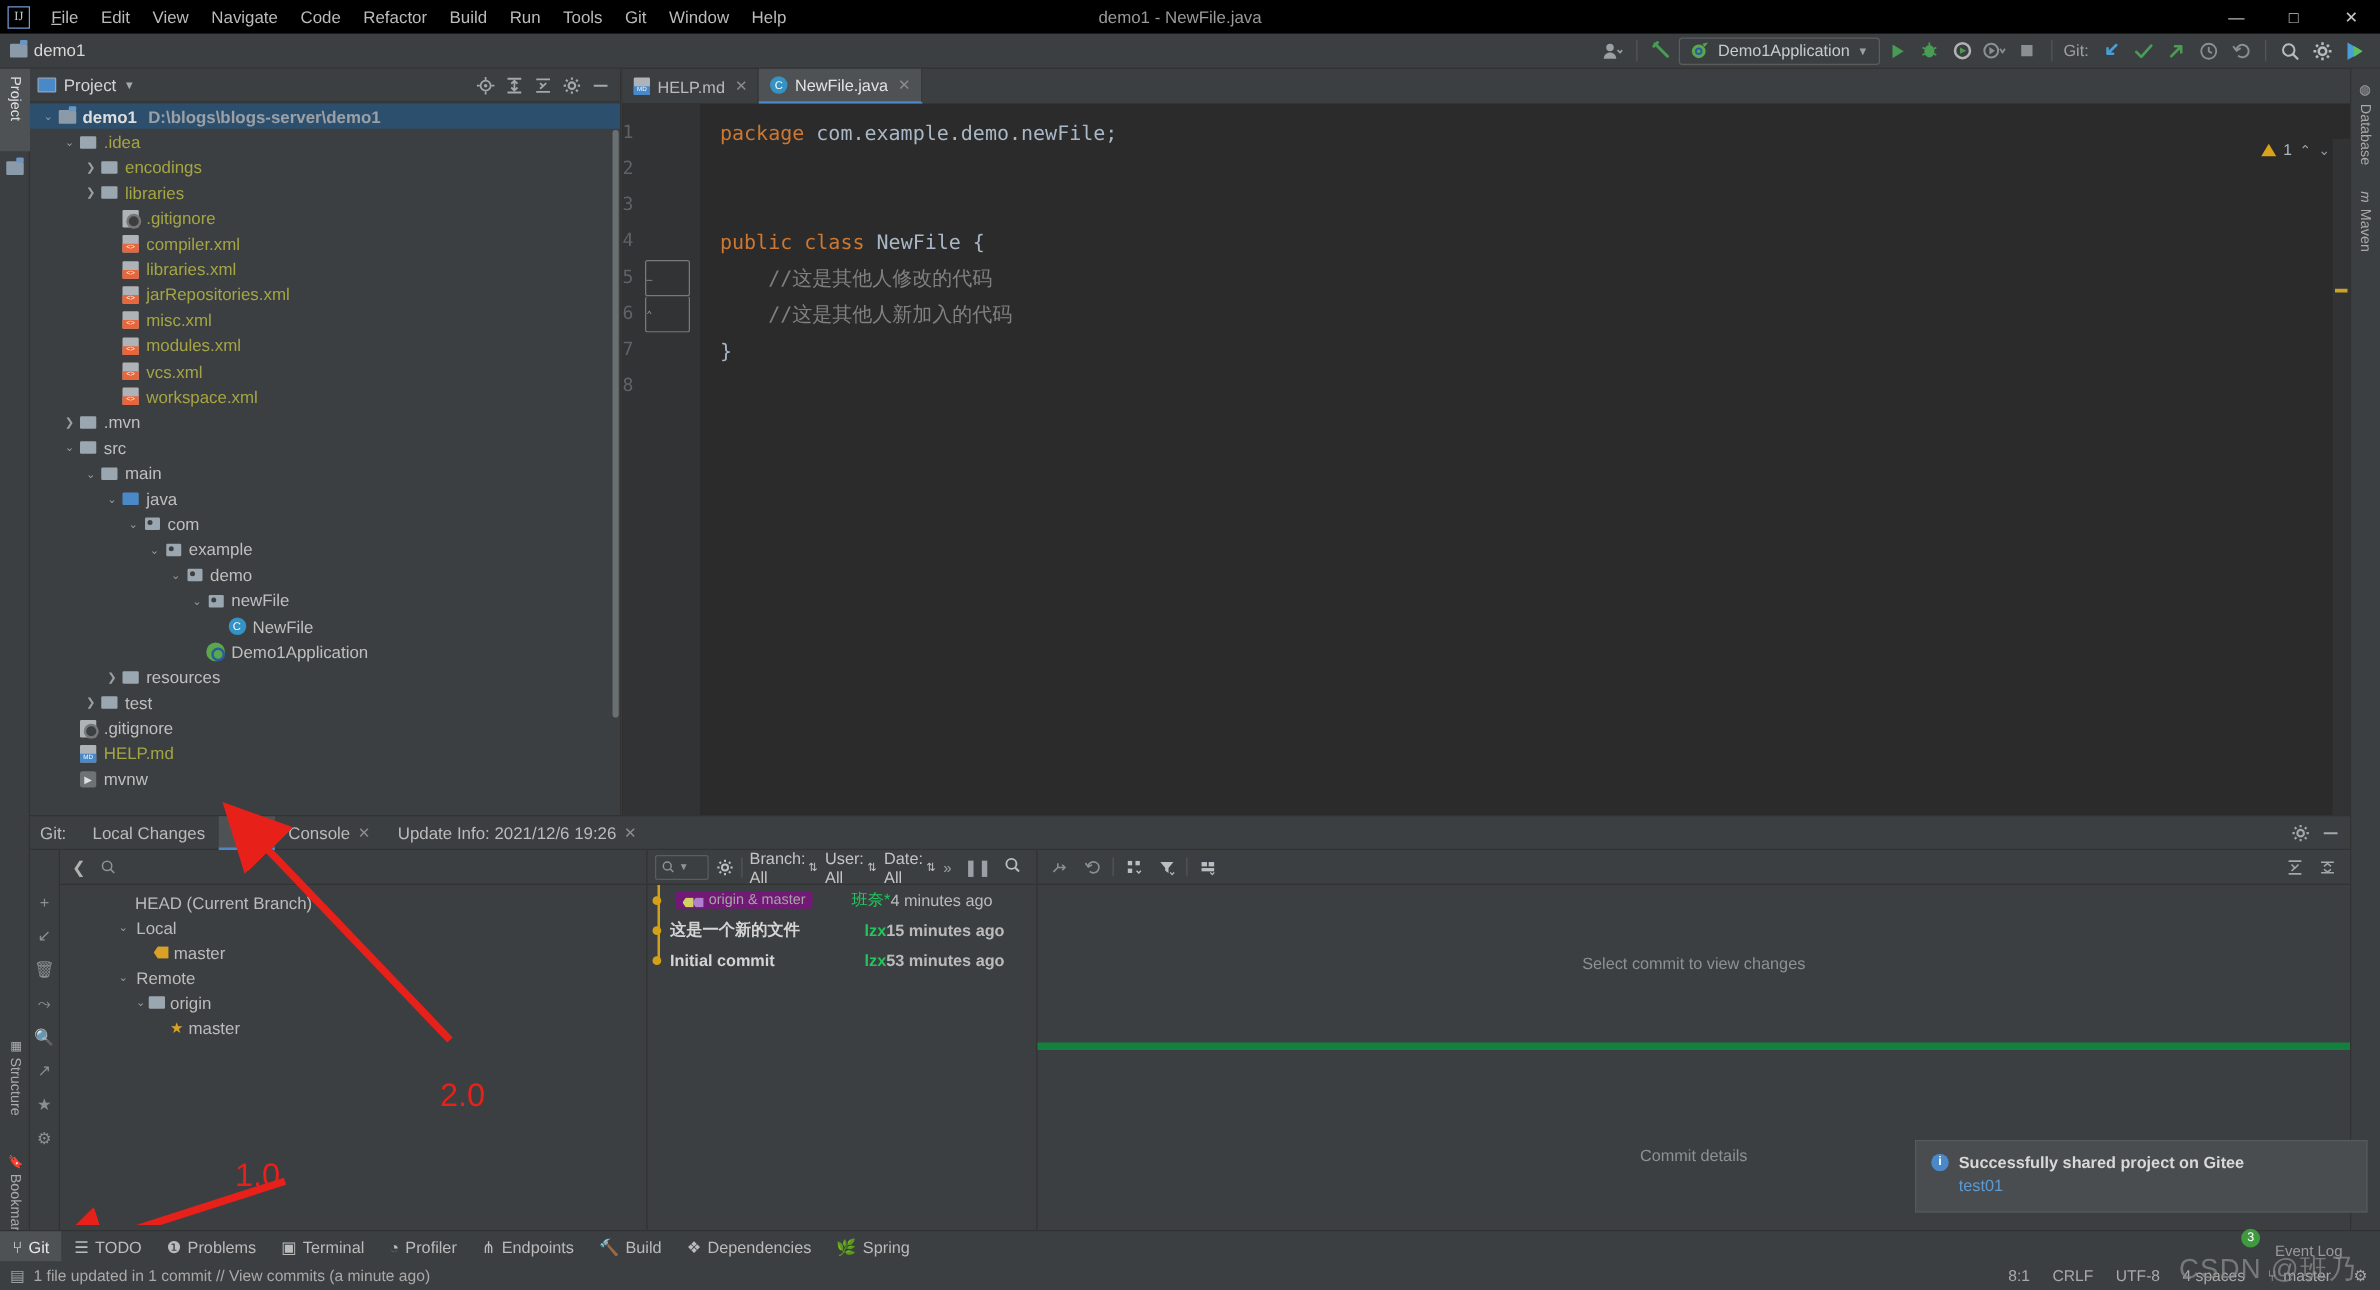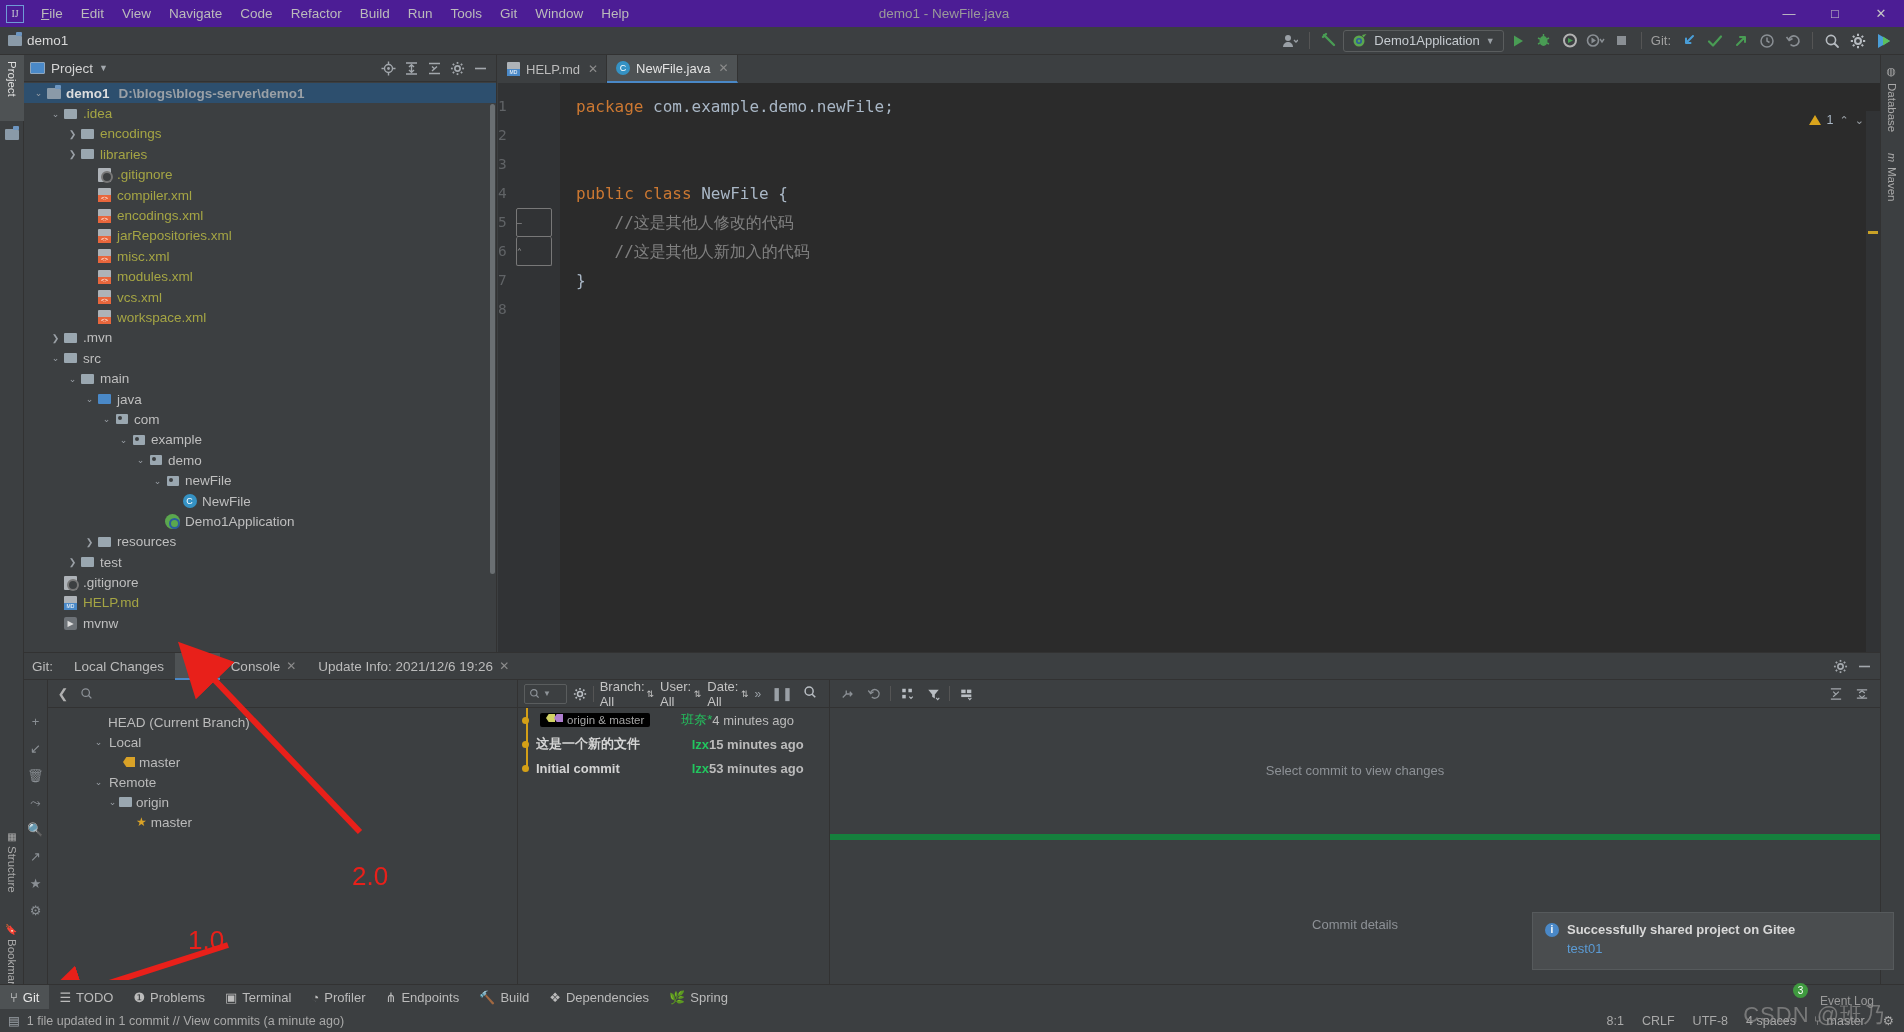--- a/index.html
+++ b/index.html
@@ -9,21 +9,21 @@
     font-family:"Liberation Sans", sans-serif;
     font-size:13px;
     color:#bbbbbb;
     -webkit-font-smoothing:antialiased;
   }
   #app { position:relative; width:1904px; height:1032px; }
 
   
   .menubar {
     position:absolute; left:0; top:0; width:1904px; height:27px;
-    background:#4c1d95; display:flex; align-items:center;
+    background:#000000; display:flex; align-items:center;
   }
   .ij-logo {
     width:18px; height:18px; margin-left:6px; margin-right:8px;
     border:1px solid #6f9bd6; color:#c8cdd2; font-size:10px;
     display:flex; align-items:center; justify-content:center;
     font-family:"Liberation Serif", serif;
   }
   .menu-item {
     padding:3px 9px; color:#bbbbbb; font-size:13.5px; cursor:default;
   }
@@ -196,21 +196,21 @@
   .srchbox { width:56px; height:20px; border:1px solid #5a5d5e; border-radius:2px;
              display:flex;align-items:center;gap:3px;padding:0 4px;color:#8f9499;font-size:11px;}
   .filt { font-size:13px; color:#c4c4c4; display:flex; align-items:center; gap:2px;}
   .cp-rows { font-size:13px; }
   .crow { height:24px; display:flex; align-items:center; white-space:nowrap; padding-left:4px;}
   .cdot { width:7px;height:7px;border-radius:50%;background:#d4a017; flex:0 0 7px; margin-right:7px; position:relative;}
   .cline { position:absolute; left:7.5px; top:0; bottom:0; width:2px; background:#d4a017; }
   .cmsg { color:#bbb; overflow:hidden; }
   .cmsg.bold { font-weight:bold; color:#d4d4d4;}
   .reftag {
-    display:inline-flex; align-items:flex-start; gap:4px; background:#000000; border-radius:2px;
+    display:inline-flex; align-items:flex-end; gap:4px; background:#701a75; border-radius:2px;
     padding:1px 6px; font-size:11.5px; color:#a5a5a5; margin:0 4px;
   }
   .reftag .t1{width:9px;height:8px;background:#d2d264;clip-path:polygon(0 50%,30% 0,100% 0,100% 100%,30% 100%);}
   .reftag .t2{width:9px;height:8px;background:#b07fd0;clip-path:polygon(0 50%,30% 0,100% 0,100% 100%,30% 100%);}
   .cauth { width:58px; text-align:right; color:#22c55e; flex:0 0 58px; }
   .cdate { width:120px; color:#bbb; flex:0 0 120px;}
   .detailpane { width:1050px; position:relative; display:flex; flex-direction:column; }
   .dp-toolbar{height:28px;border-bottom:1px solid #323232;display:flex;align-items:center;gap:6px;padding:0 8px;}
   .dp-changes{flex:1;display:flex;align-items:center;justify-content:center;color:#8d9196;font-size:13px;
               border-bottom:6px solid #15803d;}
@@ -515,21 +515,21 @@
             <span class="ico">
               <span class="xmlico"></span>
             </span>
             <span class="lbl c-olive">compiler.xml</span>
           </div>
           <div class="trow" style="padding-left: 59px;">
             <span class="arr"></span>
             <span class="ico">
               <span class="xmlico"></span>
             </span>
-            <span class="lbl c-olive">encodings.xml</span>
+            <span class="lbl c-olive">libraries.xml</span>
           </div>
           <div class="trow" style="padding-left: 59px;">
             <span class="arr"></span>
             <span class="ico">
               <span class="xmlico"></span>
             </span>
             <span class="lbl c-olive">jarRepositories.xml</span>
           </div>
           <div class="trow" style="padding-left: 59px;">
             <span class="arr"></span>

